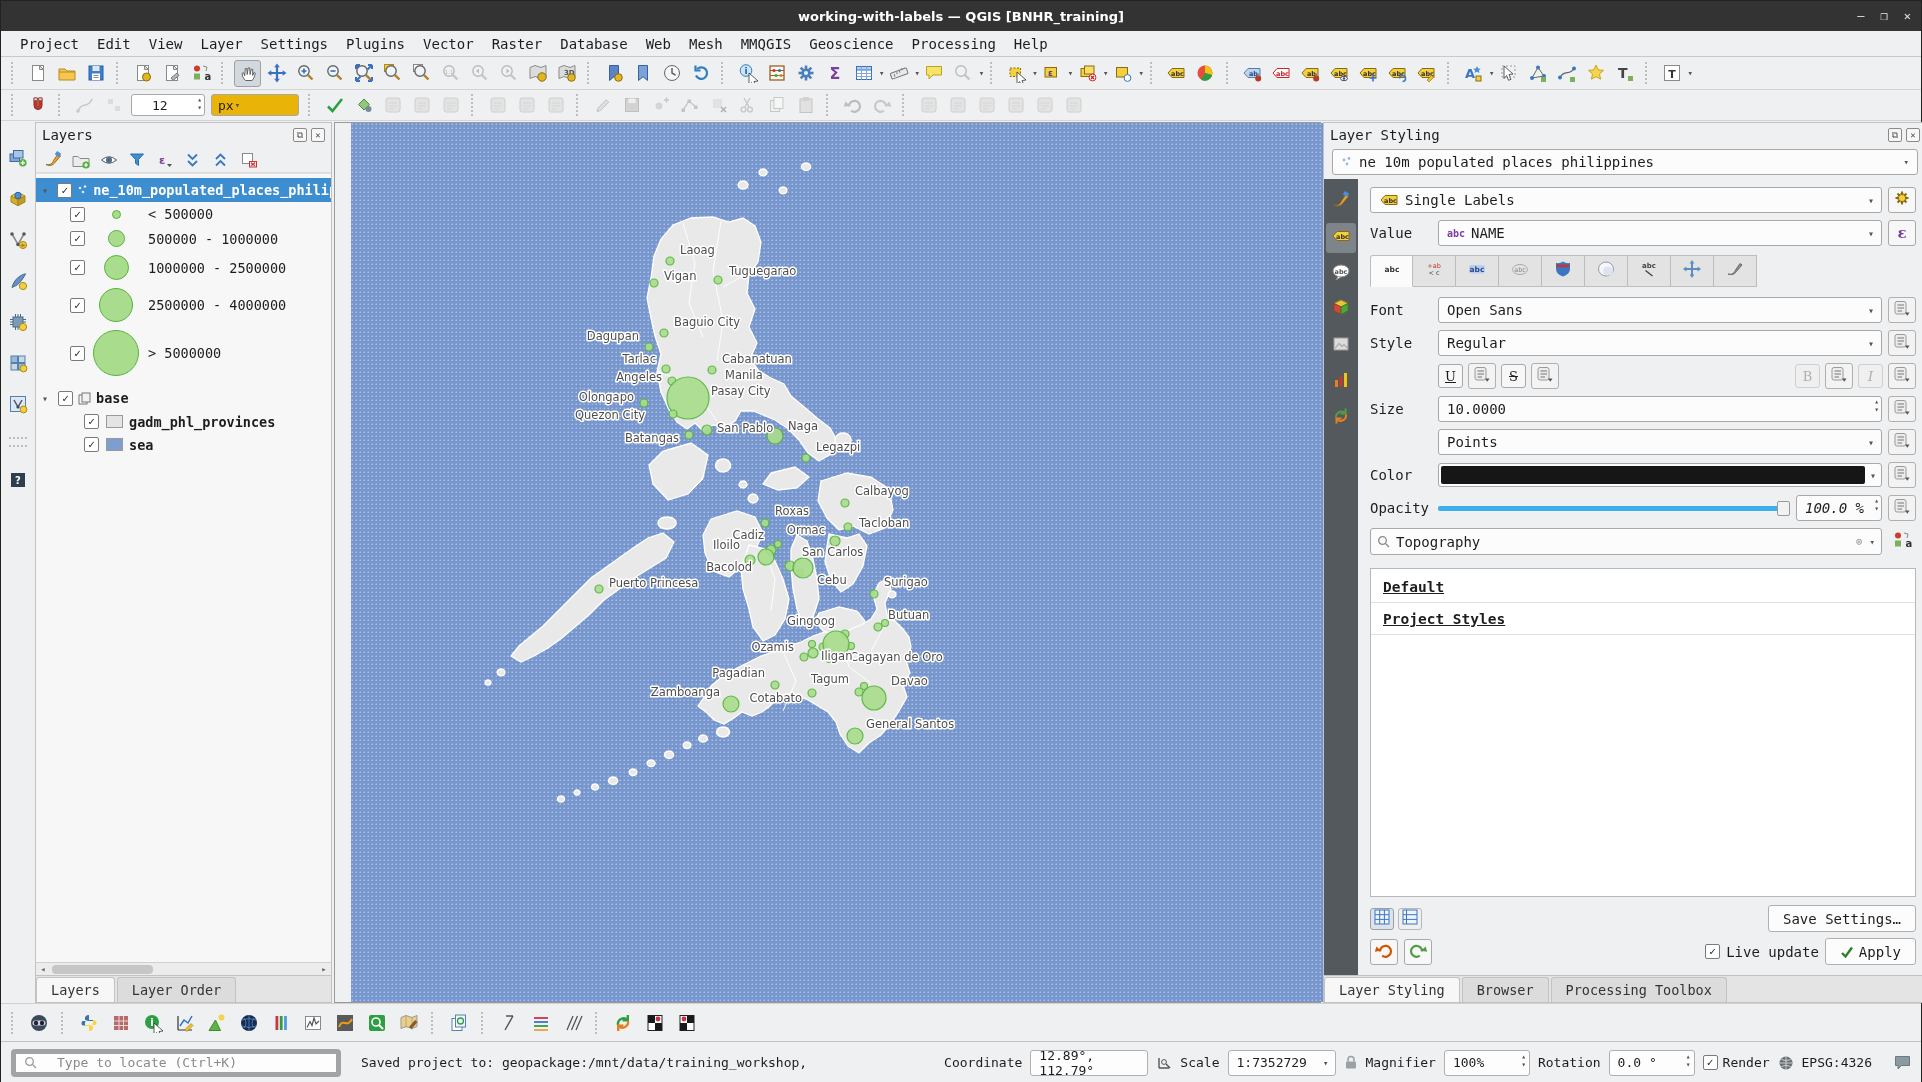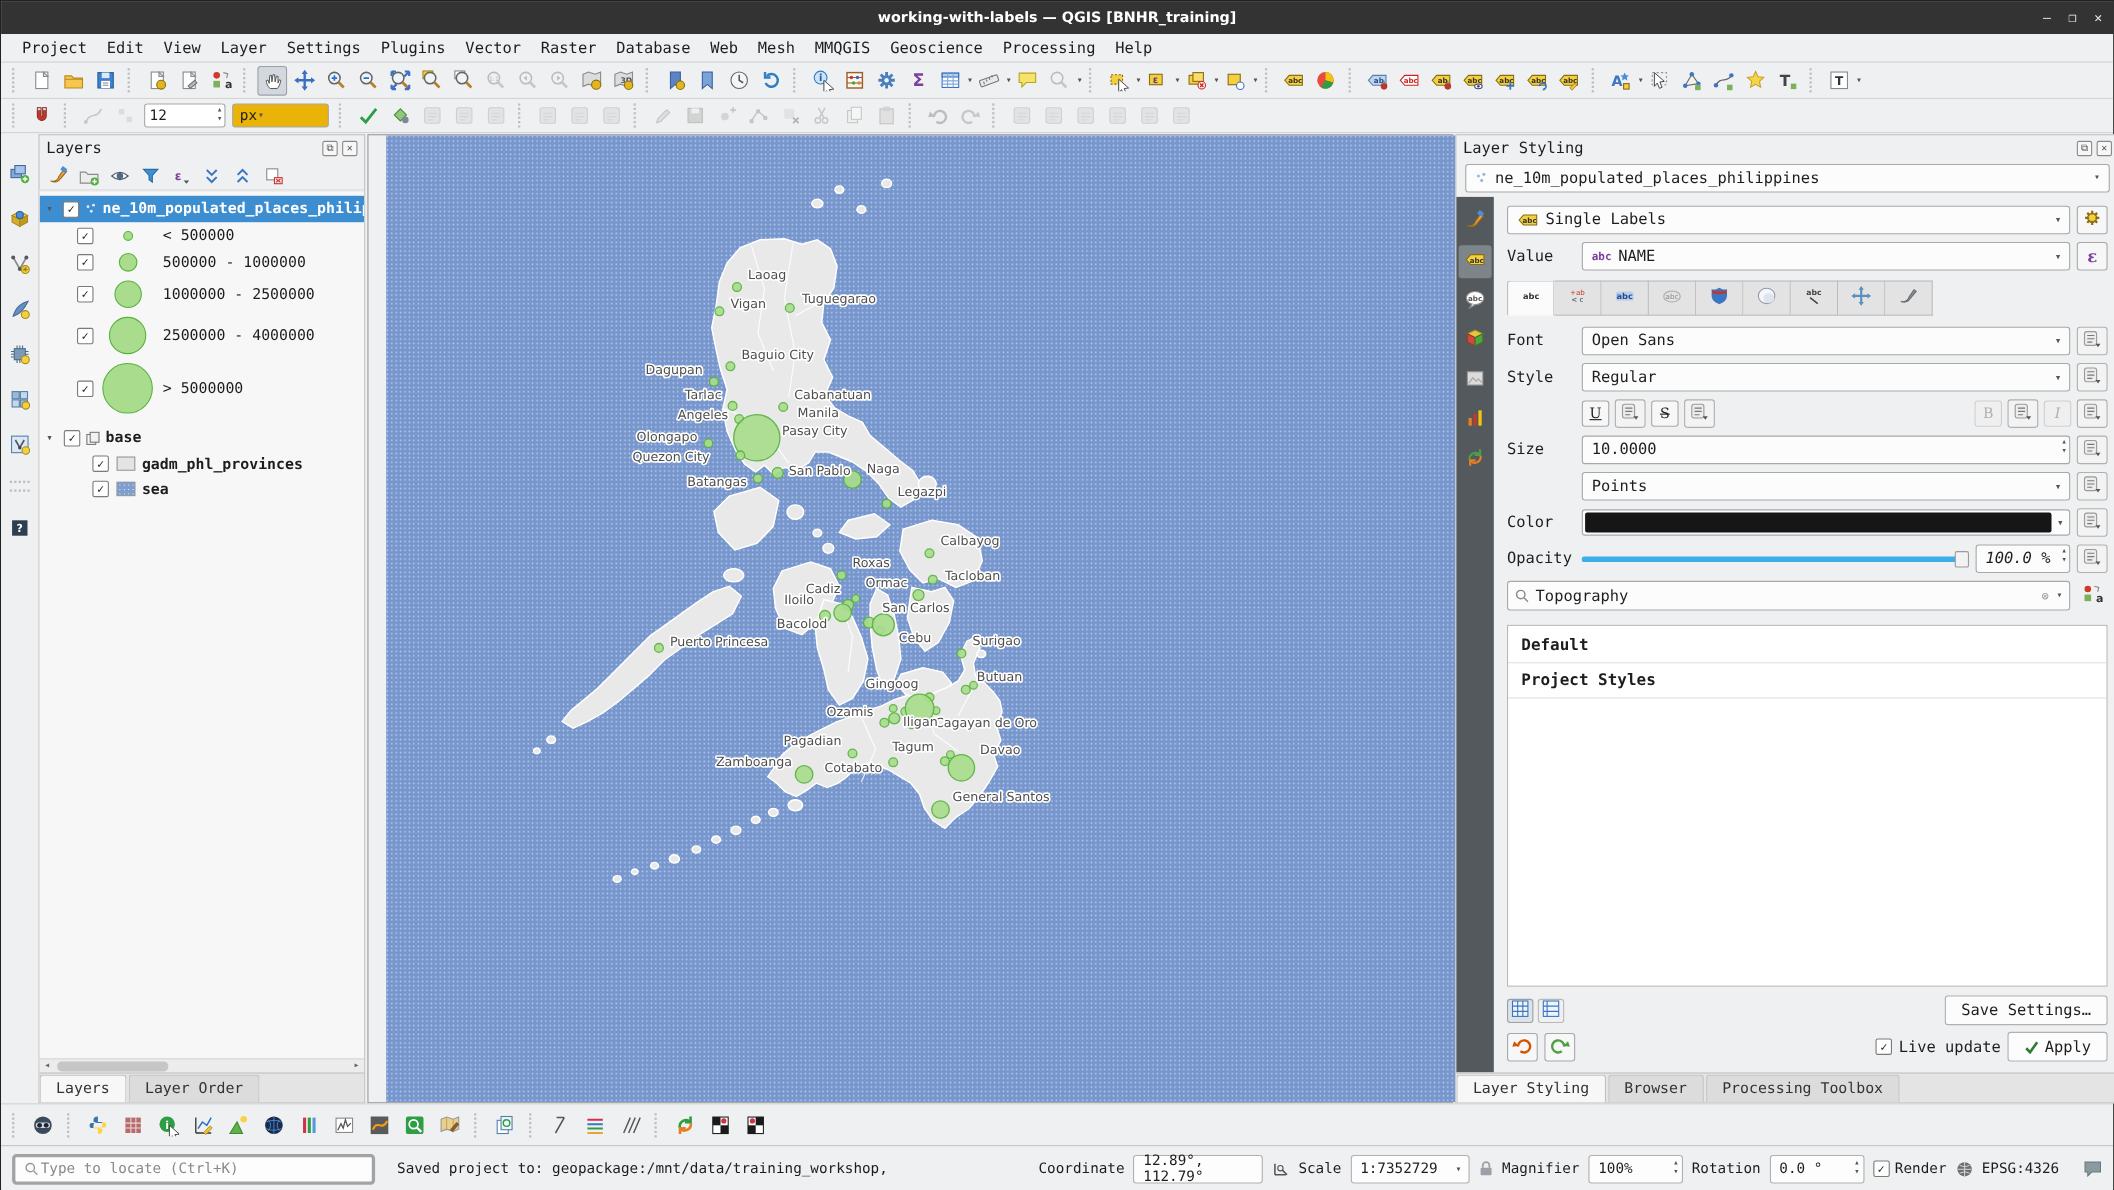--- a/index.html
+++ b/index.html
@@ -25,21 +25,21 @@
   #toolbar1 { top:56px; height:33px; }
   #toolbar2 { top:89px; height:31px; }
   .tbi { width:27px; height:27px; display:inline-flex; align-items:center; justify-content:center;
     border-radius:3px; margin:0 1px; position:relative; flex:0 0 auto; }
   .tbi.act { background:#d2d8dd; border:1px solid #9aa2a8; }
   .tbi.dis { filter:grayscale(1) opacity(.38); }
   .tbi .ig { display:inline-flex; }
   .dd { font-size:9px; color:#555; margin-left:1px; flex:0 0 auto; }
   .tbsep { width:8px; height:22px; border-left:2px dotted #bdbdbd; margin:0 4px 0 6px; flex:0 0 auto; }
   .tbspin { width:74px; height:22px; background:#fff; border:1px solid #a8a8a8; border-radius:3px;
-    font-size:13px; display:flex; align-items:center; padding-left:4px; position:relative; margin:0 3px; }
+    font-size:13px; display:flex; align-items:center; padding-left:20px; position:relative; margin:0 3px; }
   .tbspin .updn, .spin .updn { position:absolute; right:2px; top:1px; display:flex; flex-direction:column; line-height:8px; font-size:8px; color:#555; }
   .tbcombo { width:88px; height:22px; background:#eab308; border:1px solid #a8a8a8; border-radius:3px;
     font-size:13px; display:flex; align-items:center; padding:0 6px; justify-content:flex-start; margin:0 3px; }
 
   
   .main { position:absolute; left:0; top:121px; width:100%; height:881px; }
   .leftdock { position:absolute; left:0; top:0; width:34px; height:100%; background:#eff0f1;
     display:flex; flex-direction:column; align-items:center; padding-top:22px; gap:13px; }
   .leftdock .tbi { width:28px; height:28px; }
   .dockhandle { width:18px; height:10px; border-top:2px dotted #bdbdbd; border-bottom:2px dotted #bdbdbd; margin:6px 0; }
@@ -112,41 +112,41 @@
   .fmtsp { flex:1; }
   .colorbtn { flex:1; height:24px; border:1px solid #a8a8a8; border-radius:3px; background:#fcfcfc; display:flex; align-items:center; padding:2px; position:relative;}
   .colorbtn .cfill { flex:1; height:100%; background:#161616; border-radius:2px; margin-right:14px;}
   .colorbtn .carr { position:absolute; right:5px; font-size:10px; color:#555; }
   .slider { flex:1; height:24px; position:relative; display:flex; align-items:center; }
   .slider .track { width:100%; height:5px; background:#3daee9; border-radius:2px; }
   .slider .handle { position:absolute; right:0; width:13px; height:15px; background:#f2f2f2; border:1px solid #9a9a9a; border-radius:2px;}
   .chkrow { display:flex; align-items:center; gap:7px; font-size:14px; margin:4px 0 10px 2px; }
   .searchbox { flex:1; height:27px; background:#fcfcfc; border:1px solid #a8a8a8; border-radius:3px;
     display:flex; align-items:center; padding:0 6px; gap:6px; font-size:14px; position:relative;}
-  .style-list { flex:1; min-height:120px; background:#ffffff; border:1px solid #b8b8b8; margin:6px 0 6px 0; padding:2px 0; overflow:hidden;}
+  .style-list { flex:1; min-height:120px; background:#ffffff; border:1px solid #b8b8b8; margin:6px 0 6px 0; padding:2px 0; overflow:hidden;text-decoration:underline;}
   .sl-item { font-size:14.5px; font-weight:bold; padding:8px 10px 7px 12px; border-bottom:1px solid #e0e0e0; }
   .sty-foot1 { display:flex; align-items:center; margin:2px 0 6px 0; gap:4px;}
   .sty-foot2 { display:flex; align-items:center; margin-bottom:6px; gap:6px;}
   .viewbtn { width:24px; height:22px; border:1px solid #b8b8b8; border-radius:3px; background:#f0f0f0;
     display:flex; align-items:center; justify-content:center;}
   .viewbtn.on { background:#dde3e8; border-color:#98a0a8;}
   .qbtn { height:27px; border:1px solid #b0b0b0; border-radius:3px; background:#fcfcfc; font-size:14px;
     display:inline-flex; align-items:center; justify-content:center; padding:0 14px; gap:5px;}
   .sp { flex:1; }
 
   
   .pluginbar { position:absolute; left:0; top:1002px; width:100%; height:38px; background:#eff0f1;
     display:flex; align-items:center; padding-left:4px; border-top:1px solid #d0d0d0;}
   .pluginbar .tbi { width:30px; height:30px; }
 
   
   .statusbar { position:absolute; left:0; top:1040px; width:100%; height:42px; background:#eff0f1;
     border-top:1px solid #c4c4c4; display:flex; align-items:center; padding:0 10px; gap:8px; font-size:13px; }
-  .locate { width:330px; height:28px; background:#fdfdfd; border:3px solid #a3a3a3; border-radius:4px;
-    display:flex; align-items:center; padding:0 8px; gap:2px; color:#8a8a8a; }
+  .locate { width:330px; height:28px; background:#fdfdfd; border:5px solid #a3a3a3; border-radius:4px;
+    display:flex; align-items:center; padding:0 8px; gap:20px; color:#8a8a8a; }
   .sb-msg { font-size:13px; margin-left:12px; white-space:nowrap; }
   .sb-input { height:26px; background:#fdfdfd; border:1px solid #b0b0b0; border-radius:3px; display:flex;
     align-items:center; padding:0 8px; font-size:13px; position:relative;}
   .sb-lbl { white-space:nowrap; }
   .sb-chk { display:flex; align-items:center; gap:5px; white-space:nowrap;}
   svg text { font-family:"DejaVu Sans","Liberation Sans",sans-serif; }
 </style>
 </head>
 <body>
 

